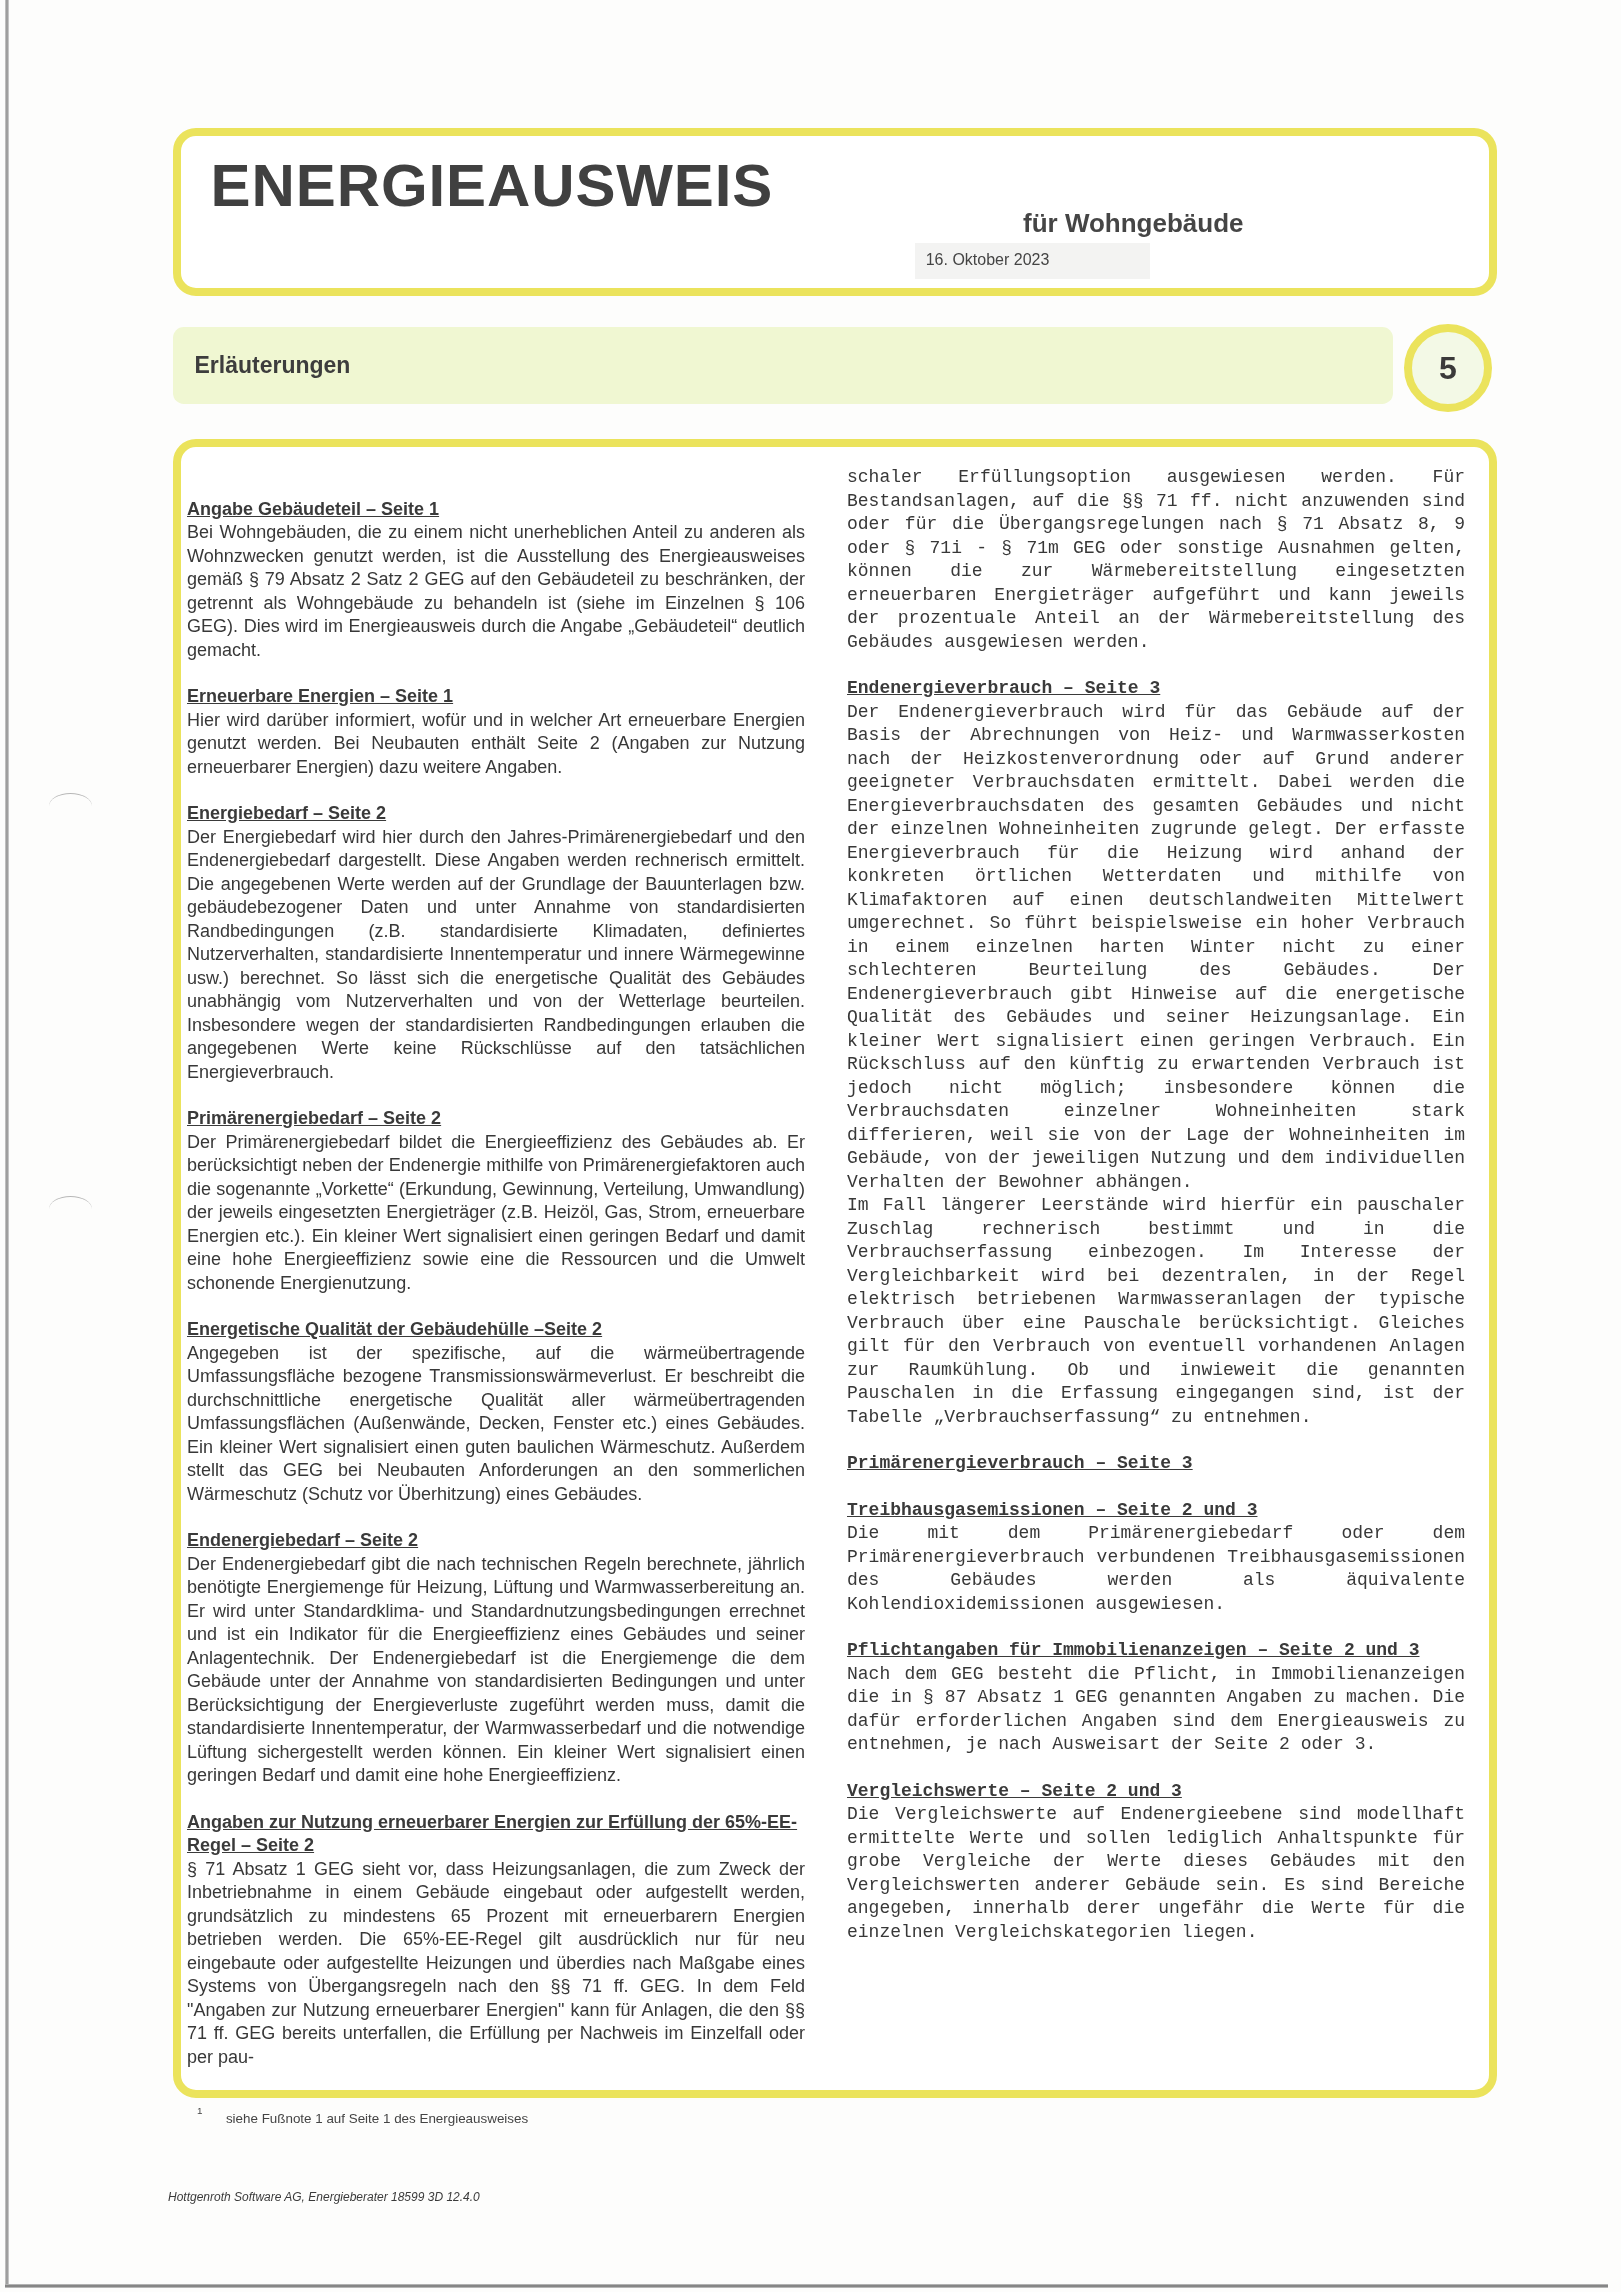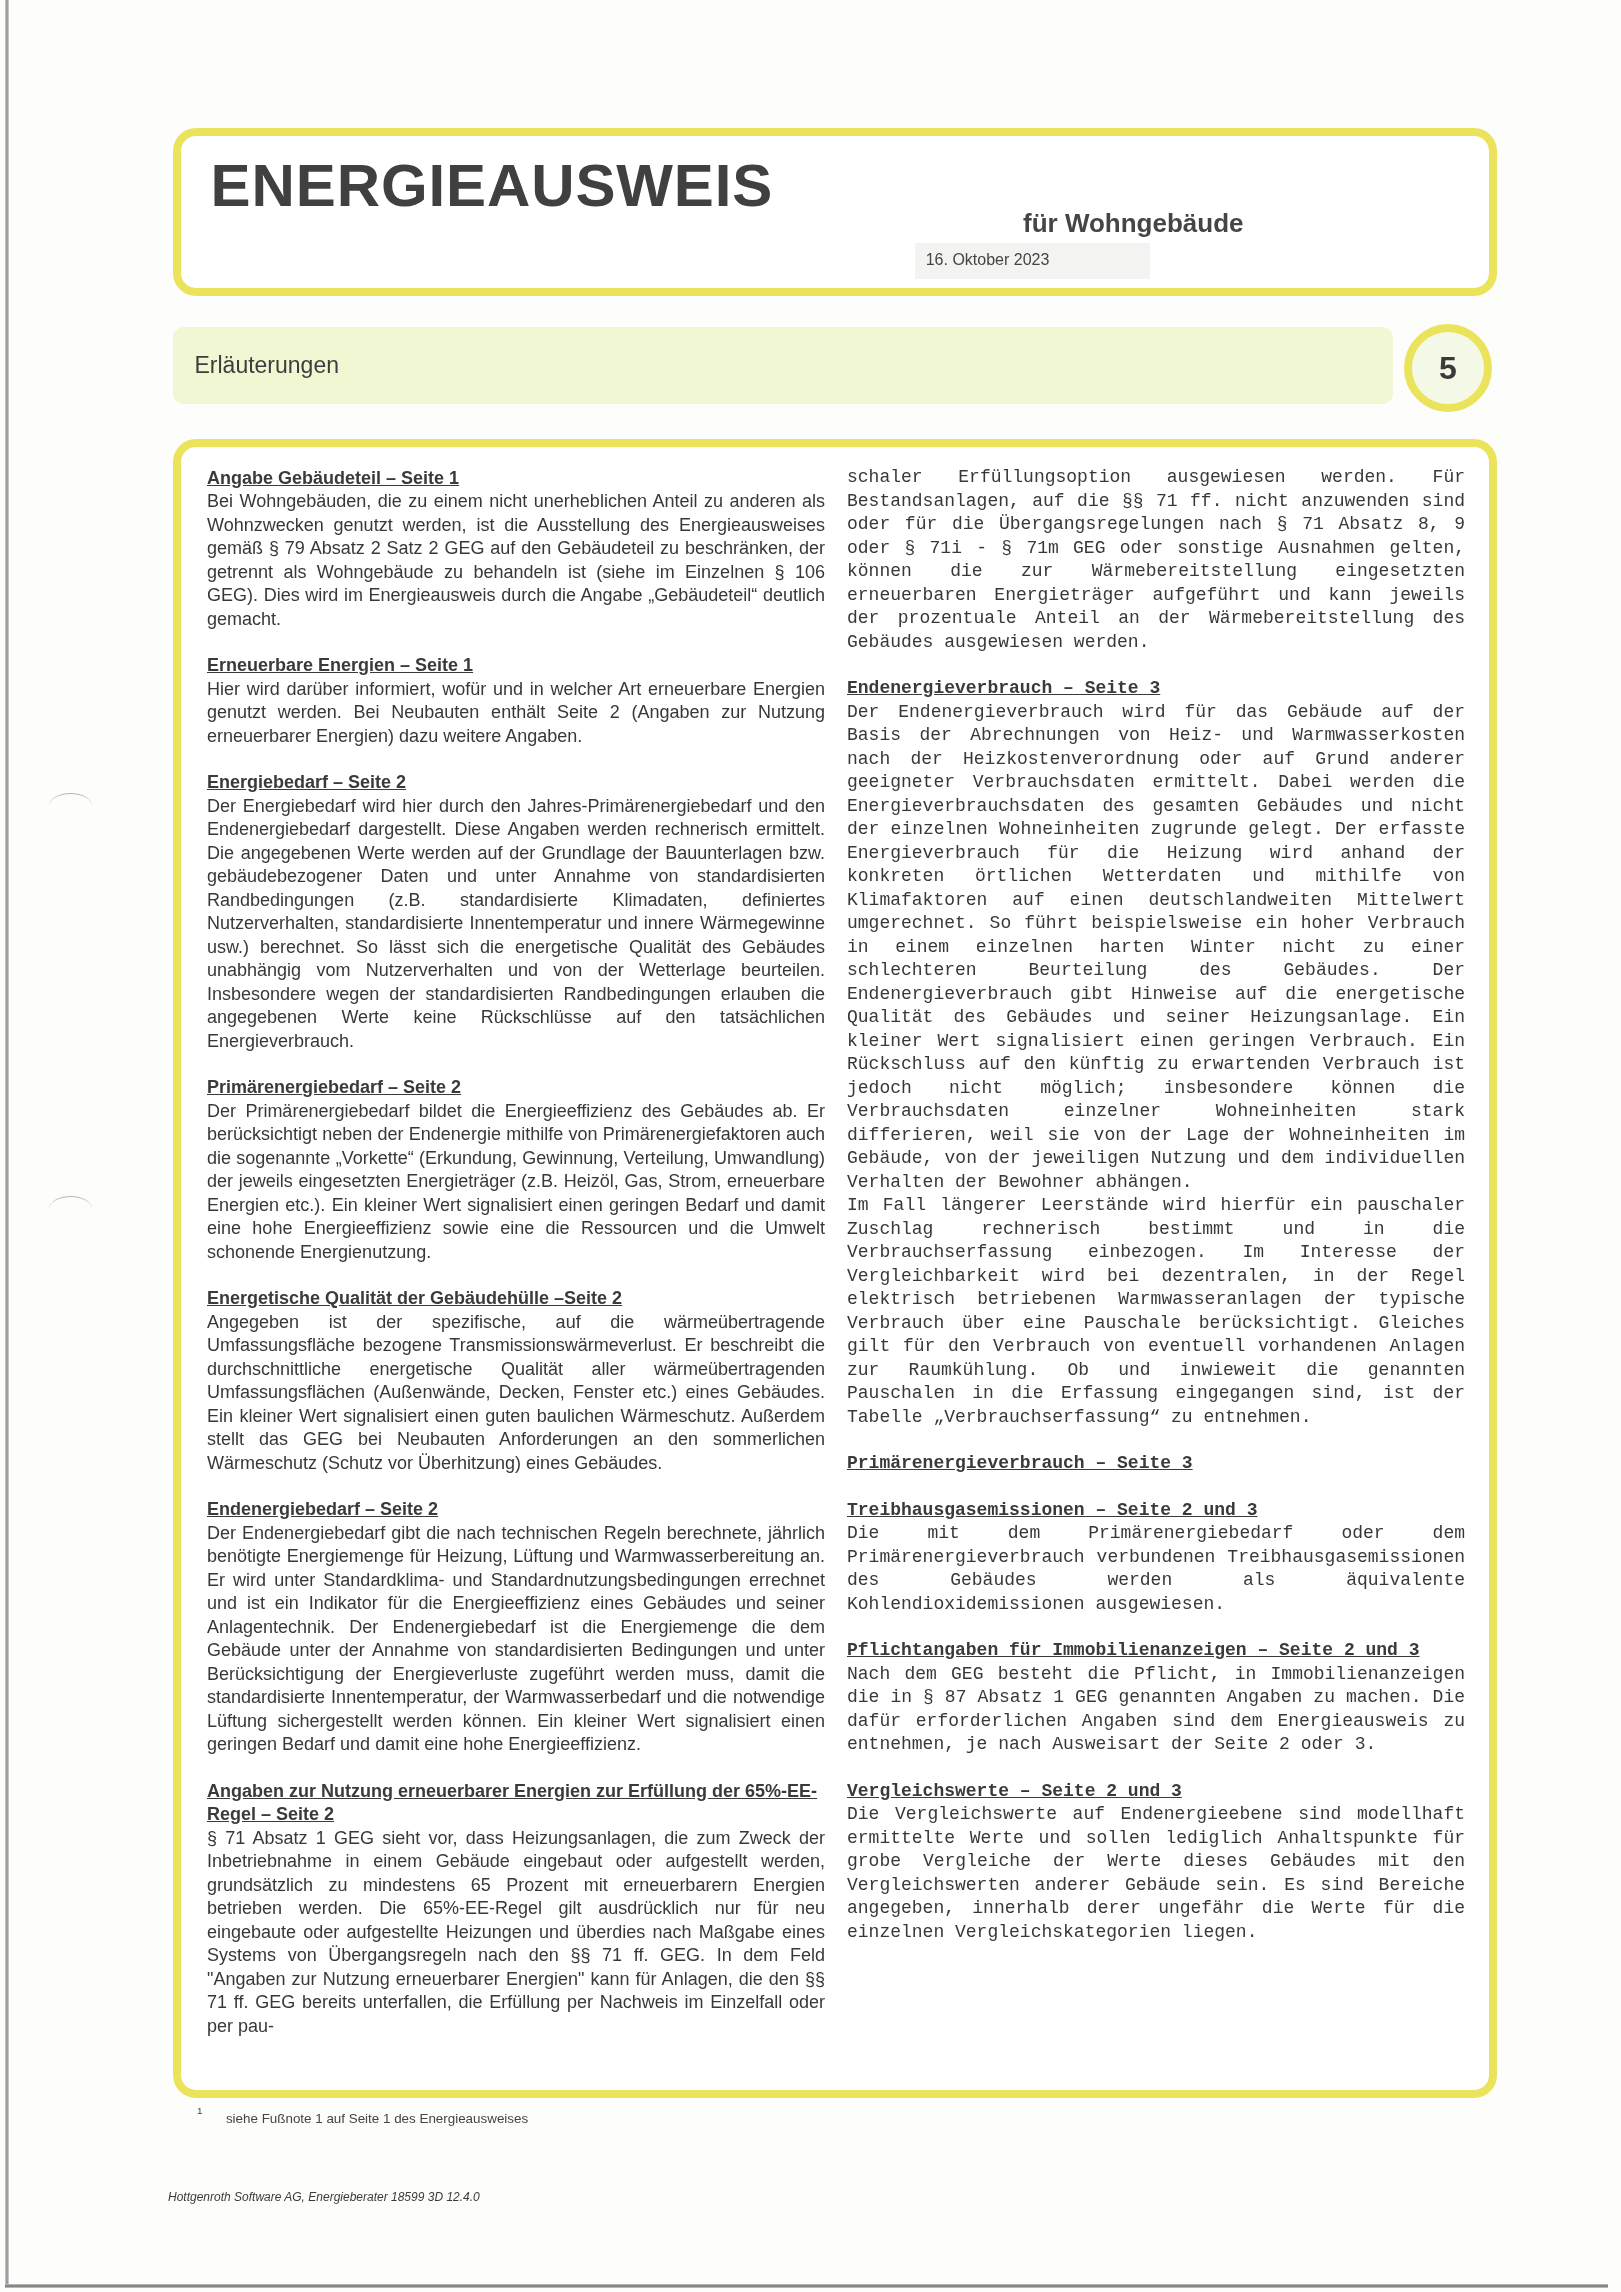--- a/index.html
+++ b/index.html
@@ -43,36 +43,36 @@
   .date-field {
     position: absolute; left: 734px; top: 107px; width: 235px; height: 36px;
     background: #f3f3f2; font-size: 16px; color: #444;
     padding-left: 10.7px; line-height: 34px; box-sizing: border-box;
   }
   .section-bar {
     position: absolute; left: 173px; top: 327px; width: 1220px; height: 77px;
     background: #f0f7d2; border-radius: 10.7px;
   }
   .section-bar .label {
-    position: absolute; left: 21.5px; top: 25px; font-size: 23px; font-weight: normal; color: #3d3d3d;
+    position: absolute; left: 21.5px; top: 25px; font-size: 23px; font-weight: bold; color: #3d3d3d;
   }
   .page-circle {
     position: absolute; left: 1404px; top: 324px; width: 72px; height: 72px;
     border: 8px solid #ebe35c; border-radius: 50%; background: #f3f9e6;
     text-align: center; line-height: 72px; font-size: 32px; font-weight: bold; color: #3a3a3a;
   }
   .content-box {
     position: absolute; left: 173px; top: 439px; width: 1308px; height: 1643px;
     border: 8px solid #ebe35c; border-radius: 23px; background: #fff;
   }
   .col {
     position: absolute; top: 19.7px; width: 618px;
     font-size: 18px; line-height: 23.5px; color: #383838; text-align: justify;
   }
-  .col-left { left: 26px; }
+  .col-left { left: 6px; margin-top: 31px; }
   .col-right { left: 666px; top: 19px; font-family: Liberation Mono, monospace; }
   .sec { margin-bottom: 23px; }
   .sec h3 {
     margin: 0; font-size: 18px; font-weight: bold; text-decoration: underline;
     text-align: left; line-height: 23.5px; color: #3a3a3a;
   }
   .sec p { margin: 0; }
   .footnote {
     position: absolute; left: 197px; top: 2109px; font-size: 13.4px; color: #444;
   }

